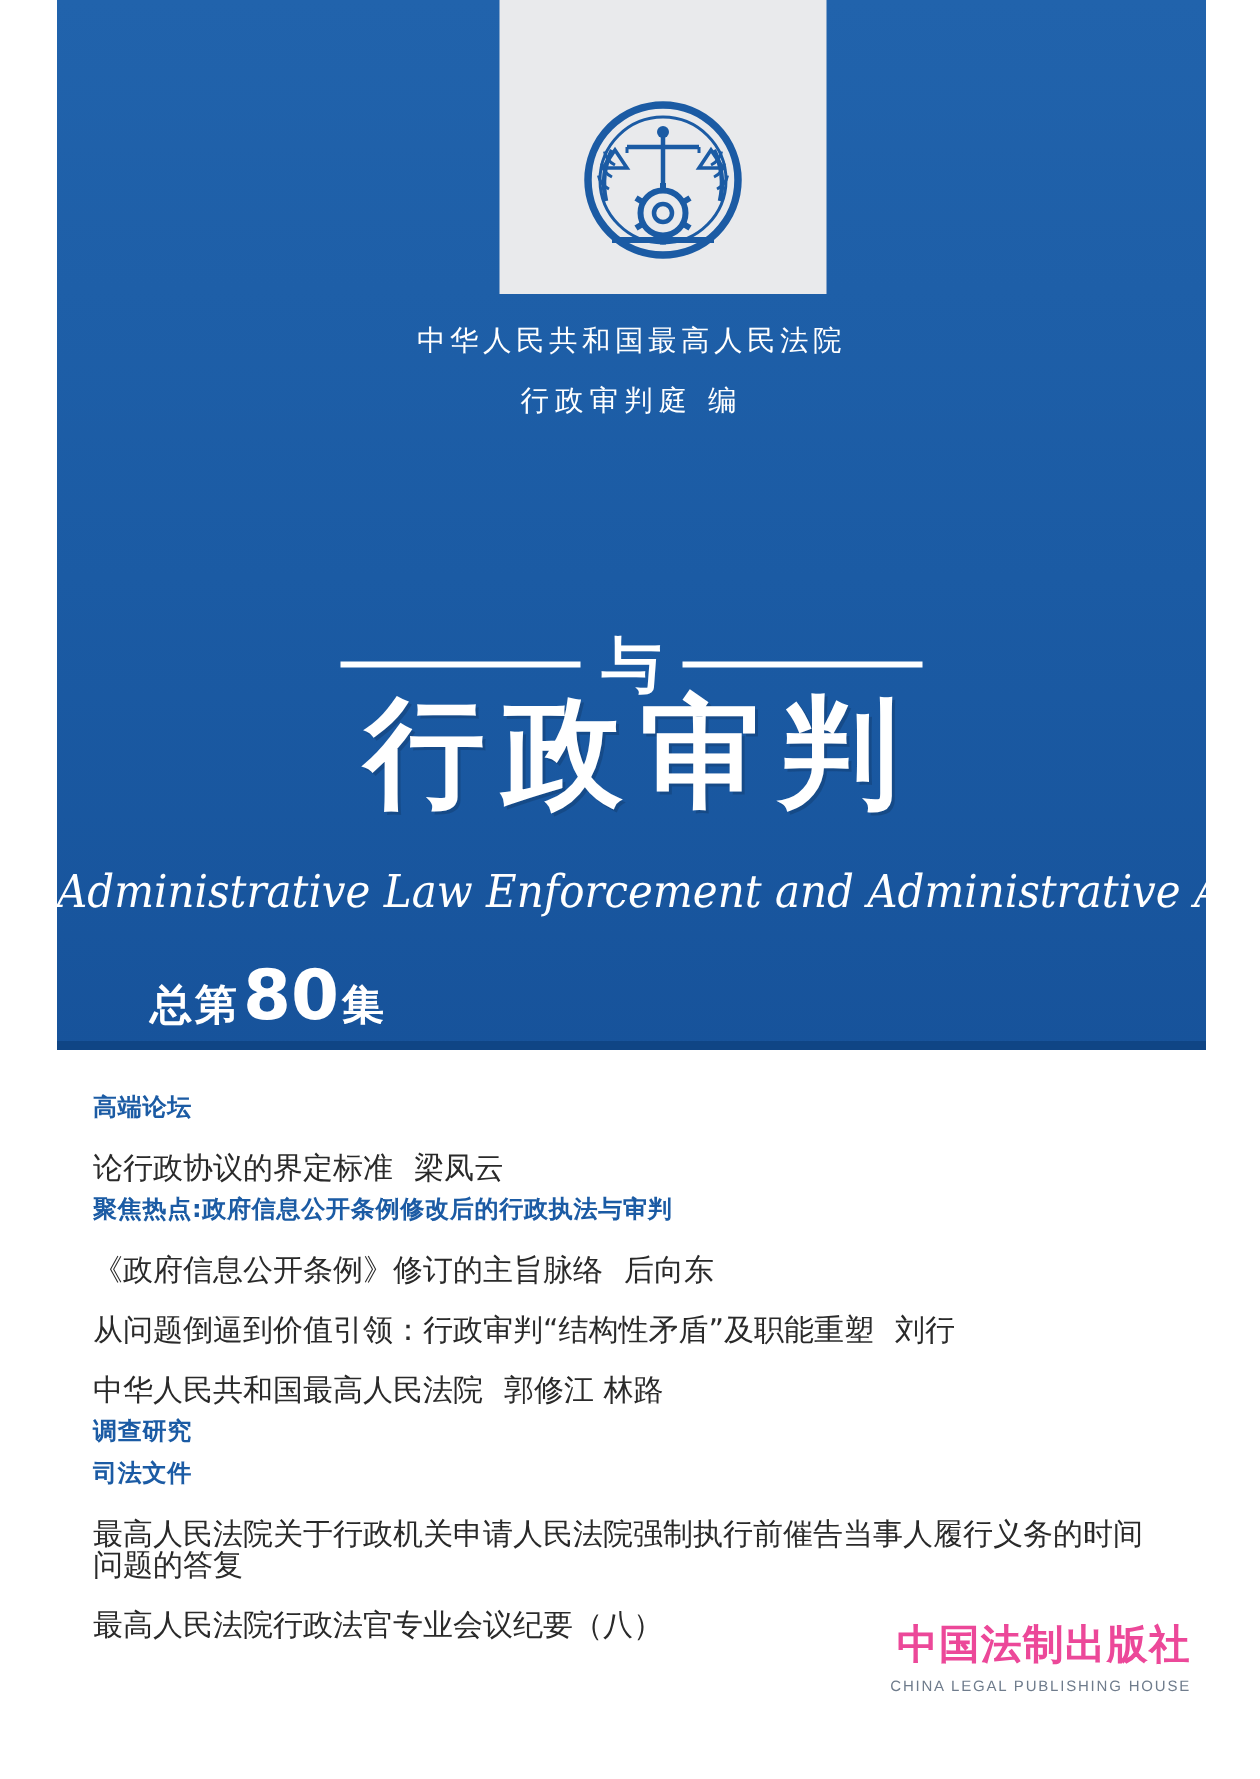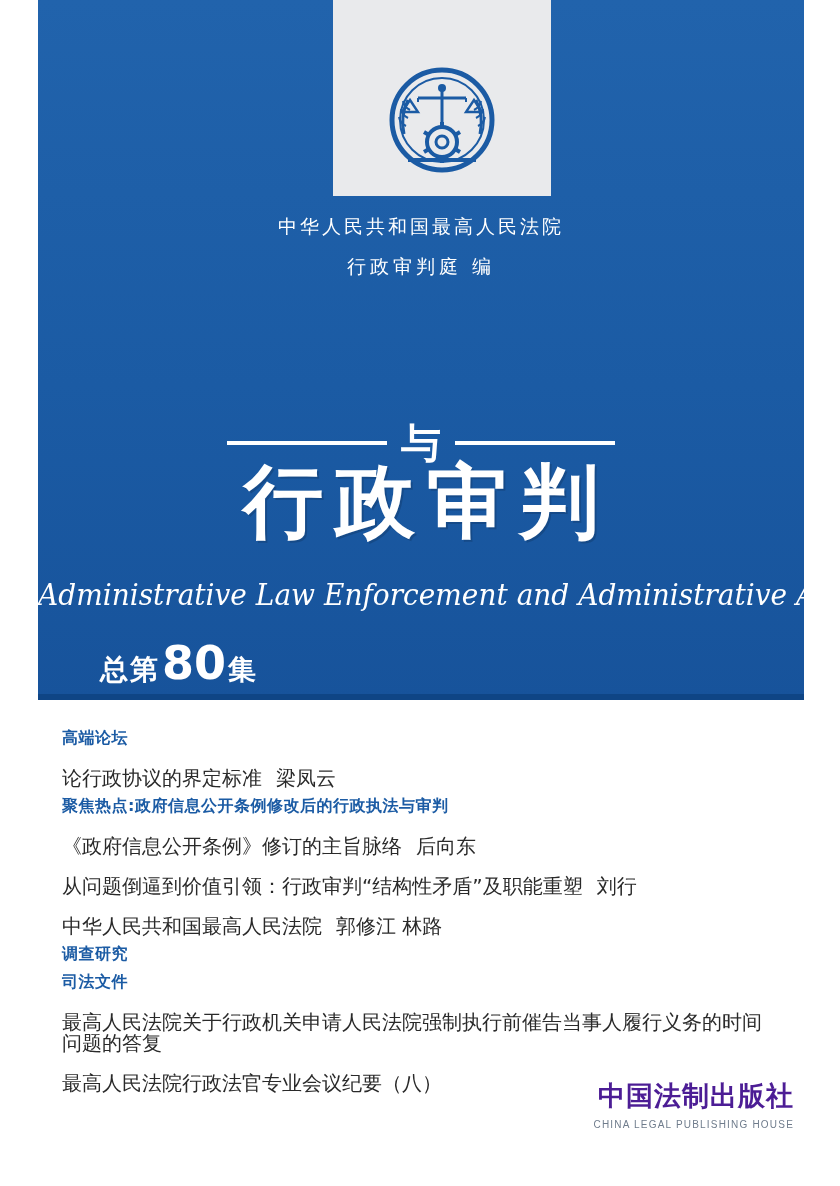--- a/index.html
+++ b/index.html
@@ -157,21 +157,21 @@
     color: #2a2a2a;
   }
   
   .publisher {
     position: absolute;
     right: 46px;
     bottom: 56px;
     text-align: right;
   }
   .publisher .cn {
-    color: #4c1d95;
+    color: #ec4899;
     font-size: 27px;
     font-weight: bold;
     letter-spacing: 1px;
     font-family: "DejaVu Sans", sans-serif;
     text-align: right;
   }
   .publisher .en {
     color: #6f7c8c;
     font-size: 10px;
     letter-spacing: 1.2px;

